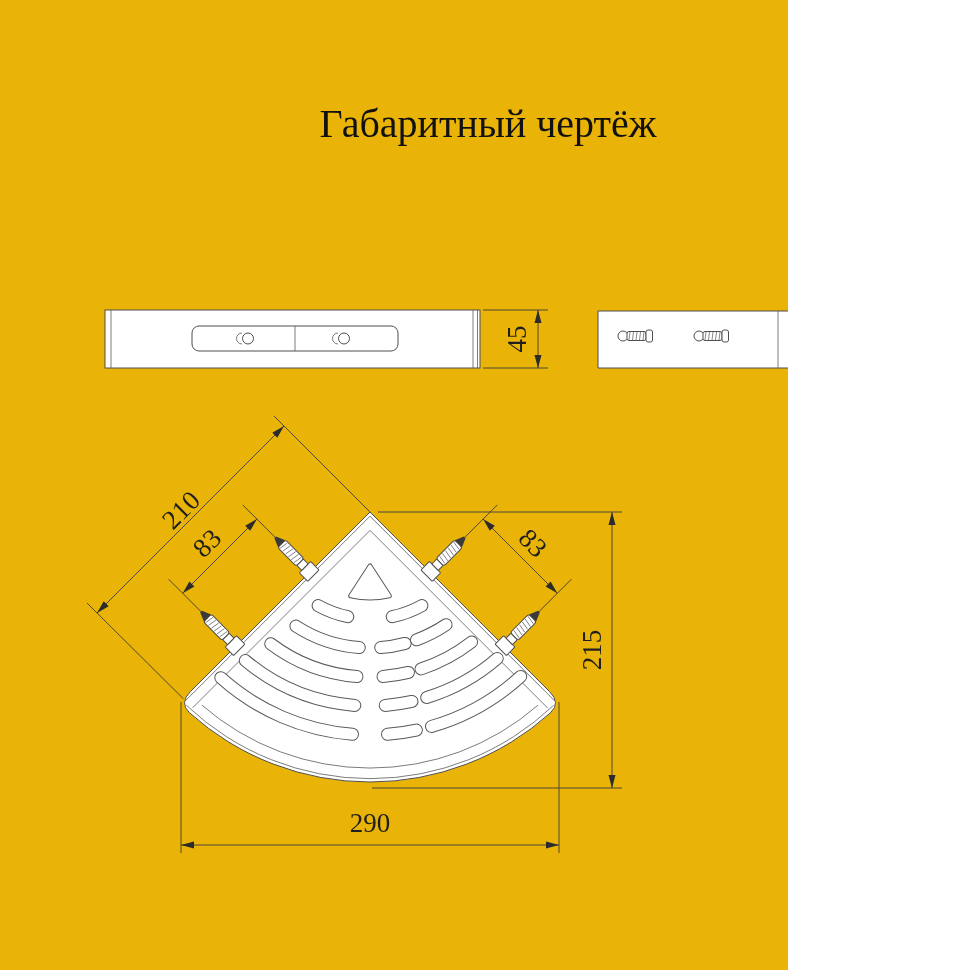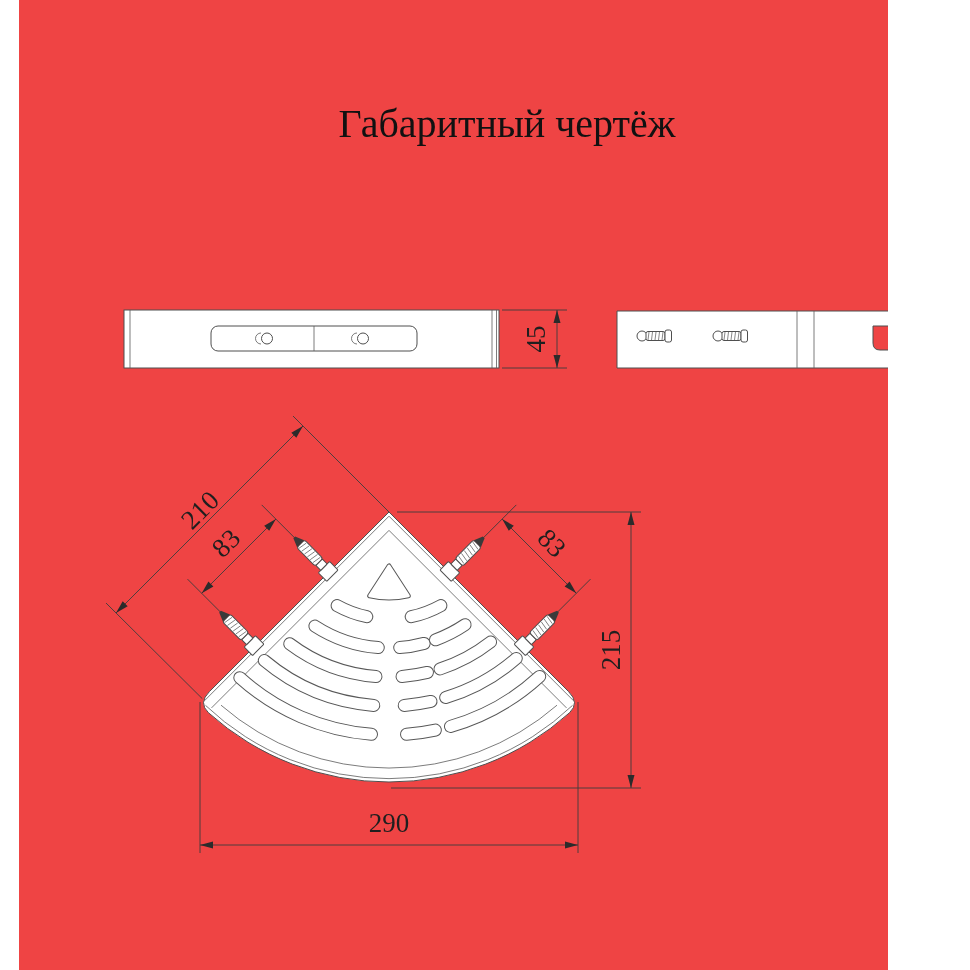--- a/index.html
+++ b/index.html
@@ -1,17 +1,17 @@
 <!DOCTYPE html>
 <html><head>
 <meta charset="utf-8">
 <style>
   html,body{margin:0;padding:0;background:#ffffff;}
-  .canvas{position:relative;width:869px;height:970px;background:#ef4444;overflow:hidden;
-          font-family:"Liberation Serif","DejaVu Serif",serif;margin-left:19px;}
+  .canvas{position:relative;width:788px;height:970px;background:#eab308;overflow:hidden;
+          font-family:"Liberation Serif","DejaVu Serif",serif;}
   svg{display:block}
   .ln2{stroke:#5a5a5a;stroke-width:0.8;fill:none;}
   .shape{stroke:#4f4f4f;stroke-width:1;fill:#ffffff;}
   .dim{stroke:#3c3c3c;stroke-width:0.9;fill:none;}
   .arrow{fill:#2b2b2b;stroke:none;}
   .slot{stroke:#585858;stroke-width:13;fill:none;stroke-linecap:round;}
   .slot-in{stroke:#ffffff;stroke-width:11;fill:none;stroke-linecap:round;}
   .wedge{stroke:#585858;stroke-width:5;fill:#ffffff;stroke-linejoin:round;}
   .wedge-in{stroke:#ffffff;stroke-width:3;fill:#ffffff;stroke-linejoin:round;}
   .dimtext{fill:#1f1f1f;font-size:27px;}

